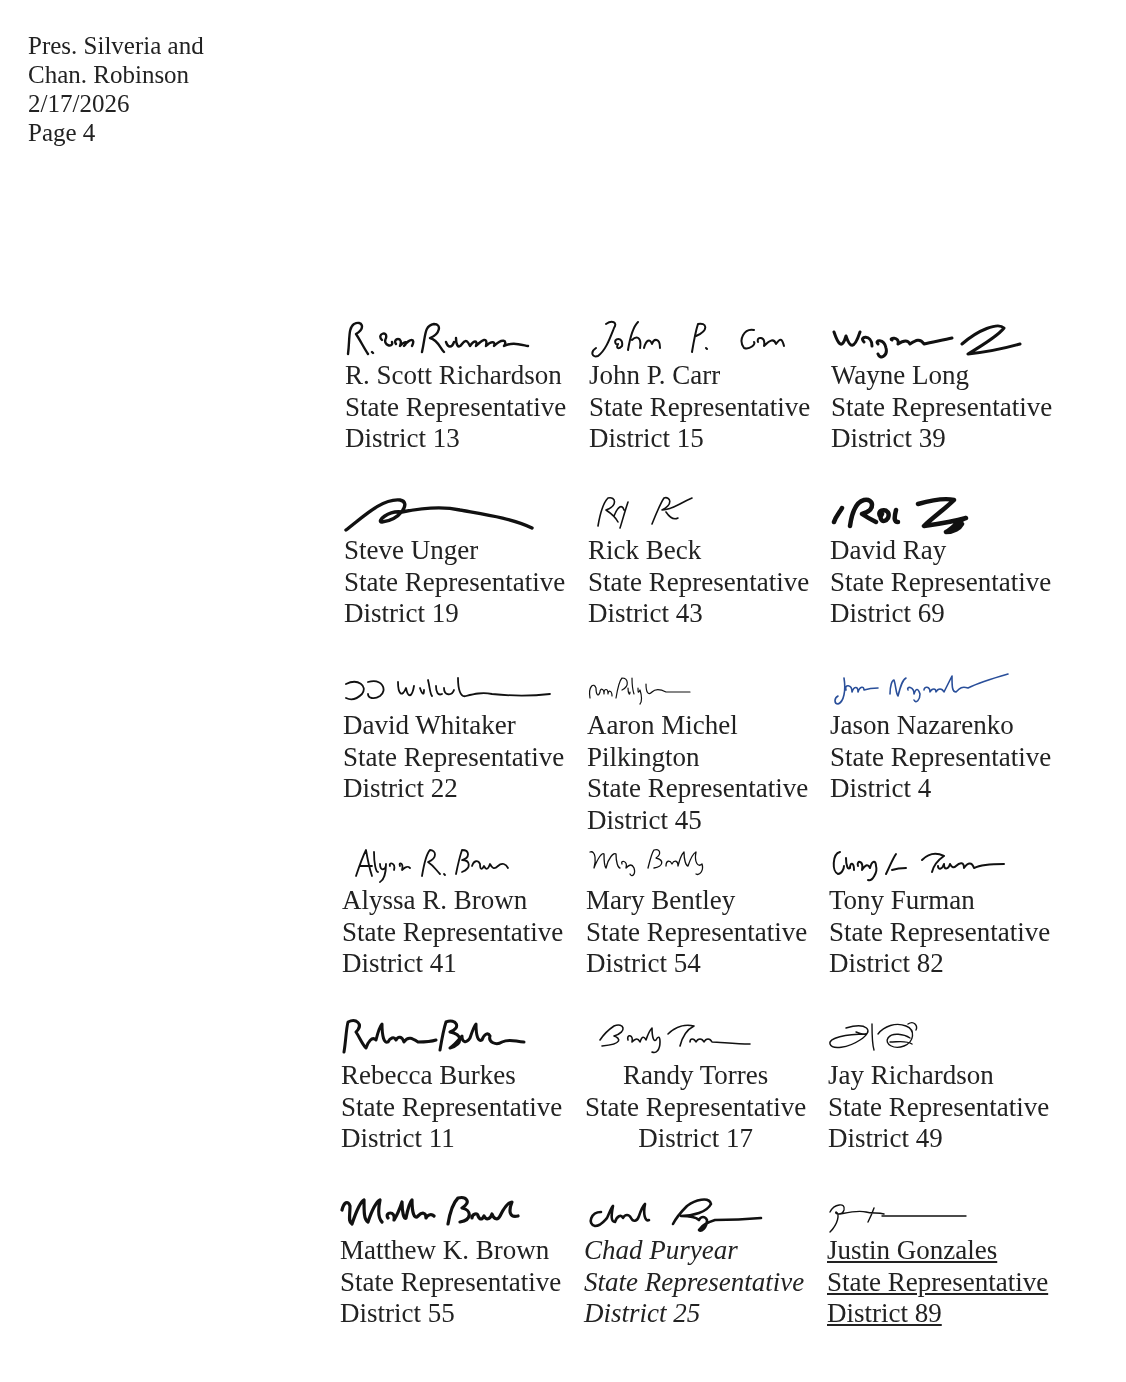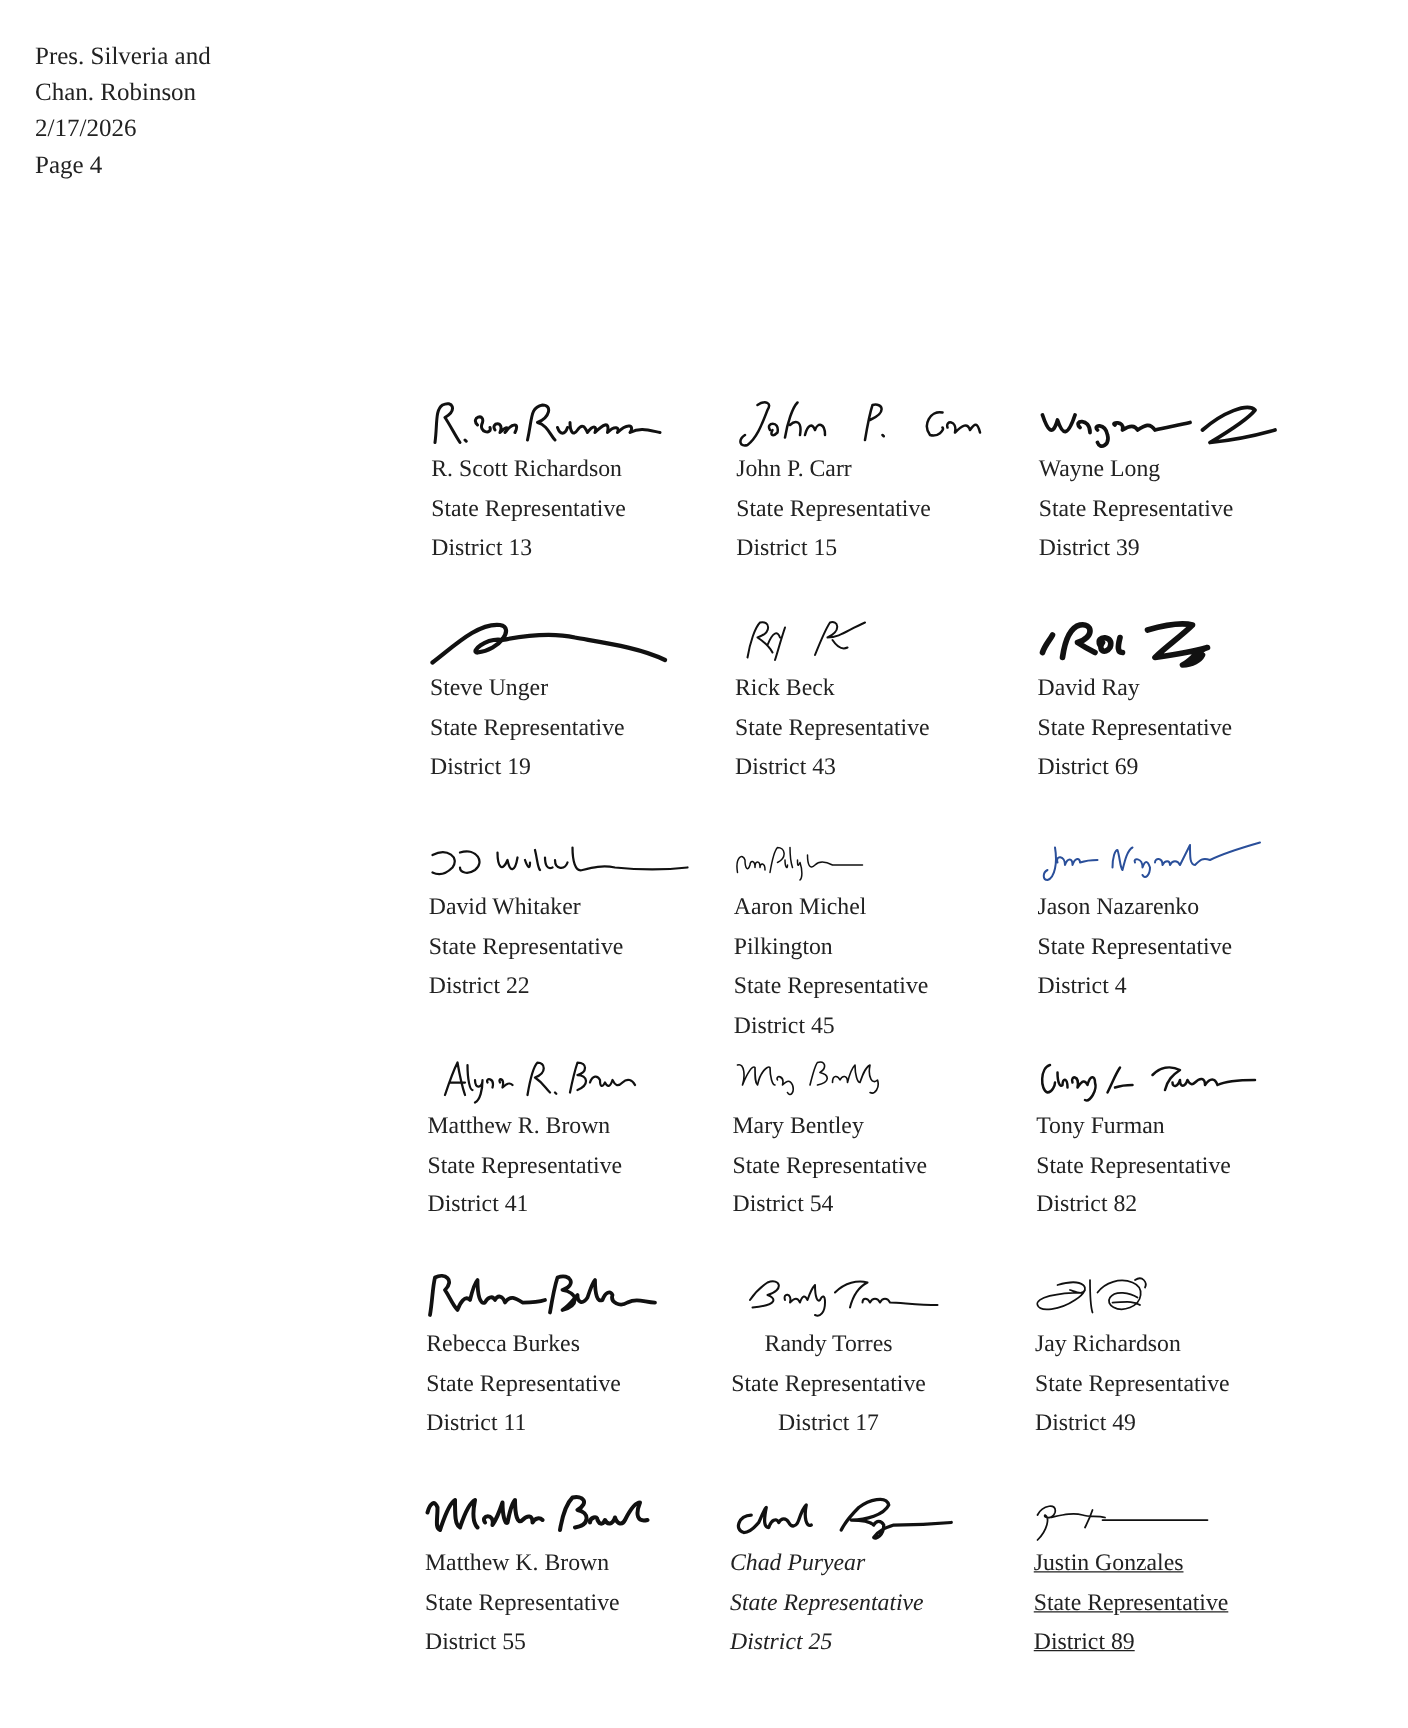--- a/index.html
+++ b/index.html
@@ -3,26 +3,26 @@
 <meta charset="utf-8">
 <style>
   html, body { margin: 0; padding: 0; background: #ffffff; }
   body {
     width: 1126px; height: 1382px; position: relative; overflow: hidden;
     font-family: "Liberation Serif", "DejaVu Serif", serif;
     color: #222222;
   }
   .header {
     position: absolute; left: 28px; top: 31px;
-    font-size: 20px; line-height: 29px;
+    font-size: 25px; line-height: 29px;
   }
   .header div { white-space: nowrap; }
   .block {
     position: absolute;
-    font-size: 19px; line-height: 31.5px;
+    font-size: 27px; line-height: 31.5px;
     white-space: nowrap;
   }
   .sig {
     position: absolute; height: 50px; width: 210px;
   }
   .sig svg { width: 100%; height: 100%; overflow: visible; }
   .sig path { fill: none; stroke-linecap: round; stroke-linejoin: round; }
 </style>
 </head>
 <body>
@@ -133,21 +133,21 @@
   <div>State Representative</div>
   <div>District 4</div>
 </div>
 
 <div class="sig" style="left:342px;top:838px;">
   <svg viewBox="0 0 210 50">
       <path stroke="#111" stroke-width="1.8" d="M14 38 C18 26 22 16 24 12 C26 24 28 32 30 38 M18 28 C22 28 26 28 30 28 M32 14 C32 26 34 34 36 34 M38 26 C38 34 44 32 44 26 C44 34 42 42 38 44 M48 28 C46 24 54 24 52 32 M58 28 C56 24 62 24 60 32 C64 28 66 28 68 30 M80 38 C82 26 84 16 88 12 C94 12 96 20 86 24 C92 28 94 32 98 36 M102 36 l1 1 M114 36 C116 26 118 18 120 12 C128 12 128 20 120 22 C128 22 130 30 120 34 M130 28 C132 22 136 22 138 26 C138 32 140 32 142 28 C144 32 146 32 148 26 C150 30 152 32 156 28 C160 24 164 26 166 30"></path>
     </svg>
 </div>
 <div class="block" style="left:342px;top:885px;">
-  <div>Matthew R. Brown</div>
+  <div>Alyssa R. Brown</div>
   <div>State Representative</div>
   <div>District 41</div>
 </div>
 
 <div class="sig" style="left:586px;top:838px;">
   <svg viewBox="0 0 210 50">
       <path stroke="#111" stroke-width="1.3" d="M4 14 C10 12 10 24 8 30 C12 20 16 14 18 16 C18 24 18 28 20 30 C22 20 28 14 30 16 C30 24 32 30 34 30 M36 26 C34 22 42 22 40 30 C44 26 46 26 48 30 C50 36 46 40 44 36 M62 30 C64 22 66 14 68 12 C74 10 76 16 70 20 C78 22 78 28 68 30 M80 28 C80 22 84 22 86 26 C88 22 92 22 92 28 C94 20 96 16 98 14 C98 22 100 28 102 28 C104 22 106 16 110 14 C108 24 112 30 116 26 C118 32 114 38 110 36"></path>
     </svg>
 </div>
 <div class="block" style="left:586px;top:885px;">

